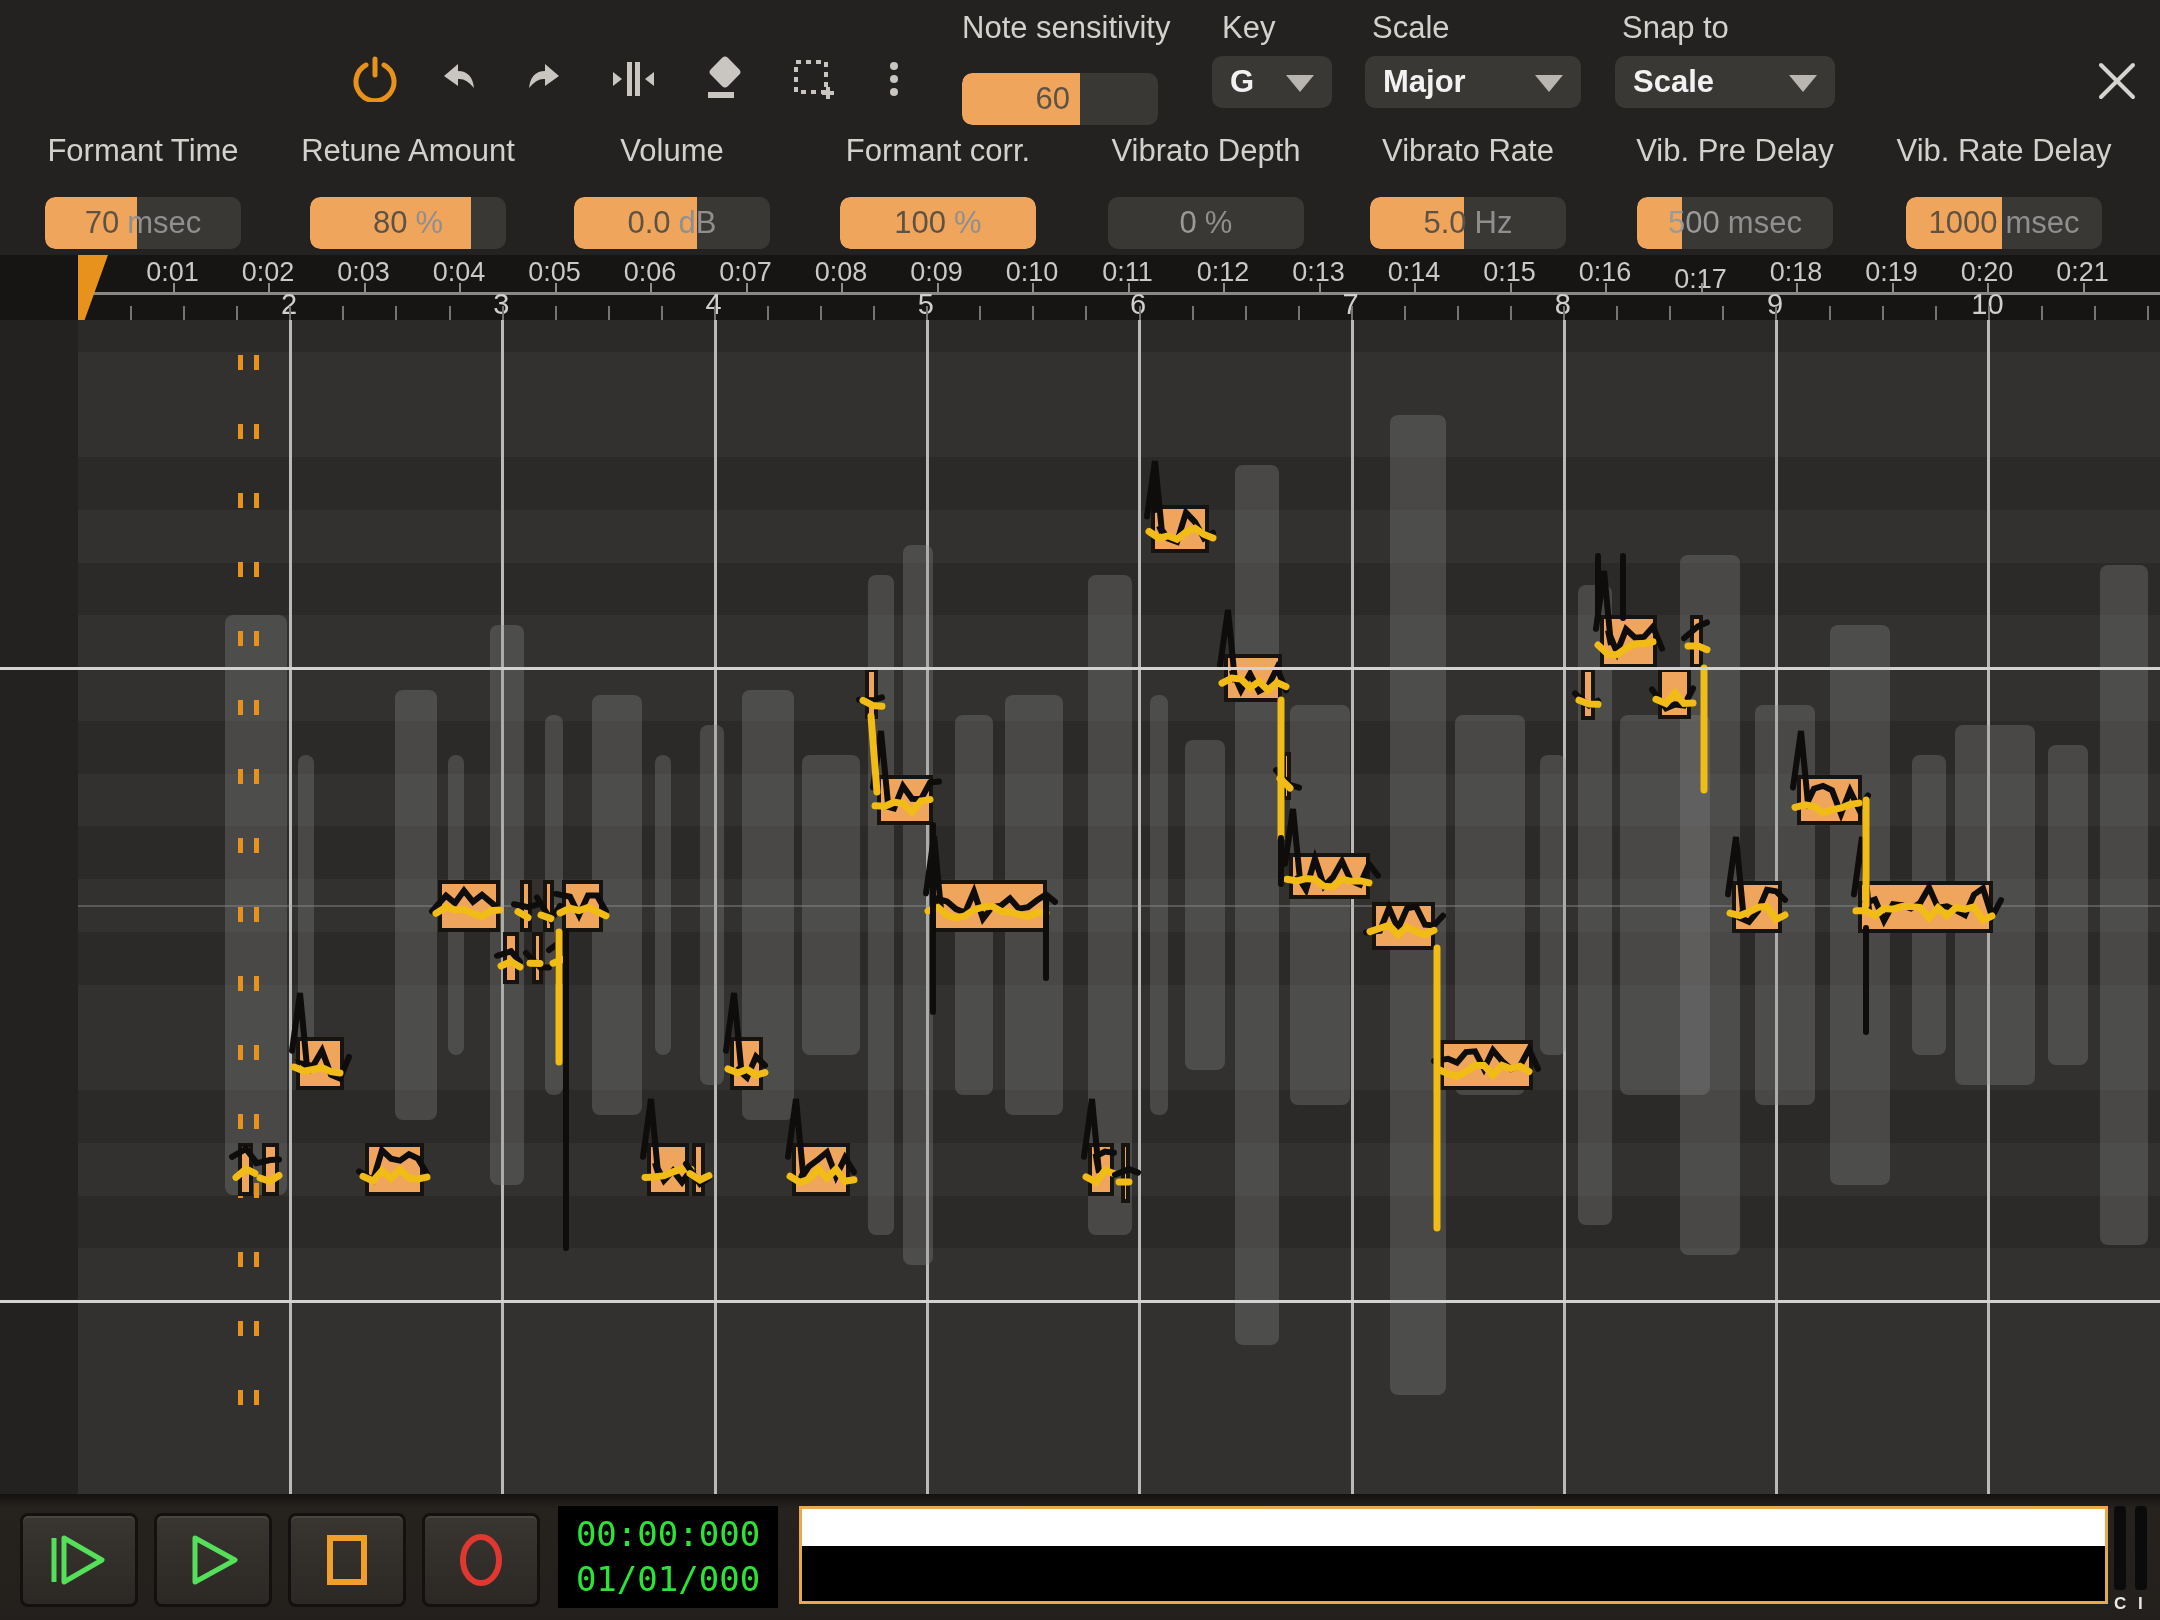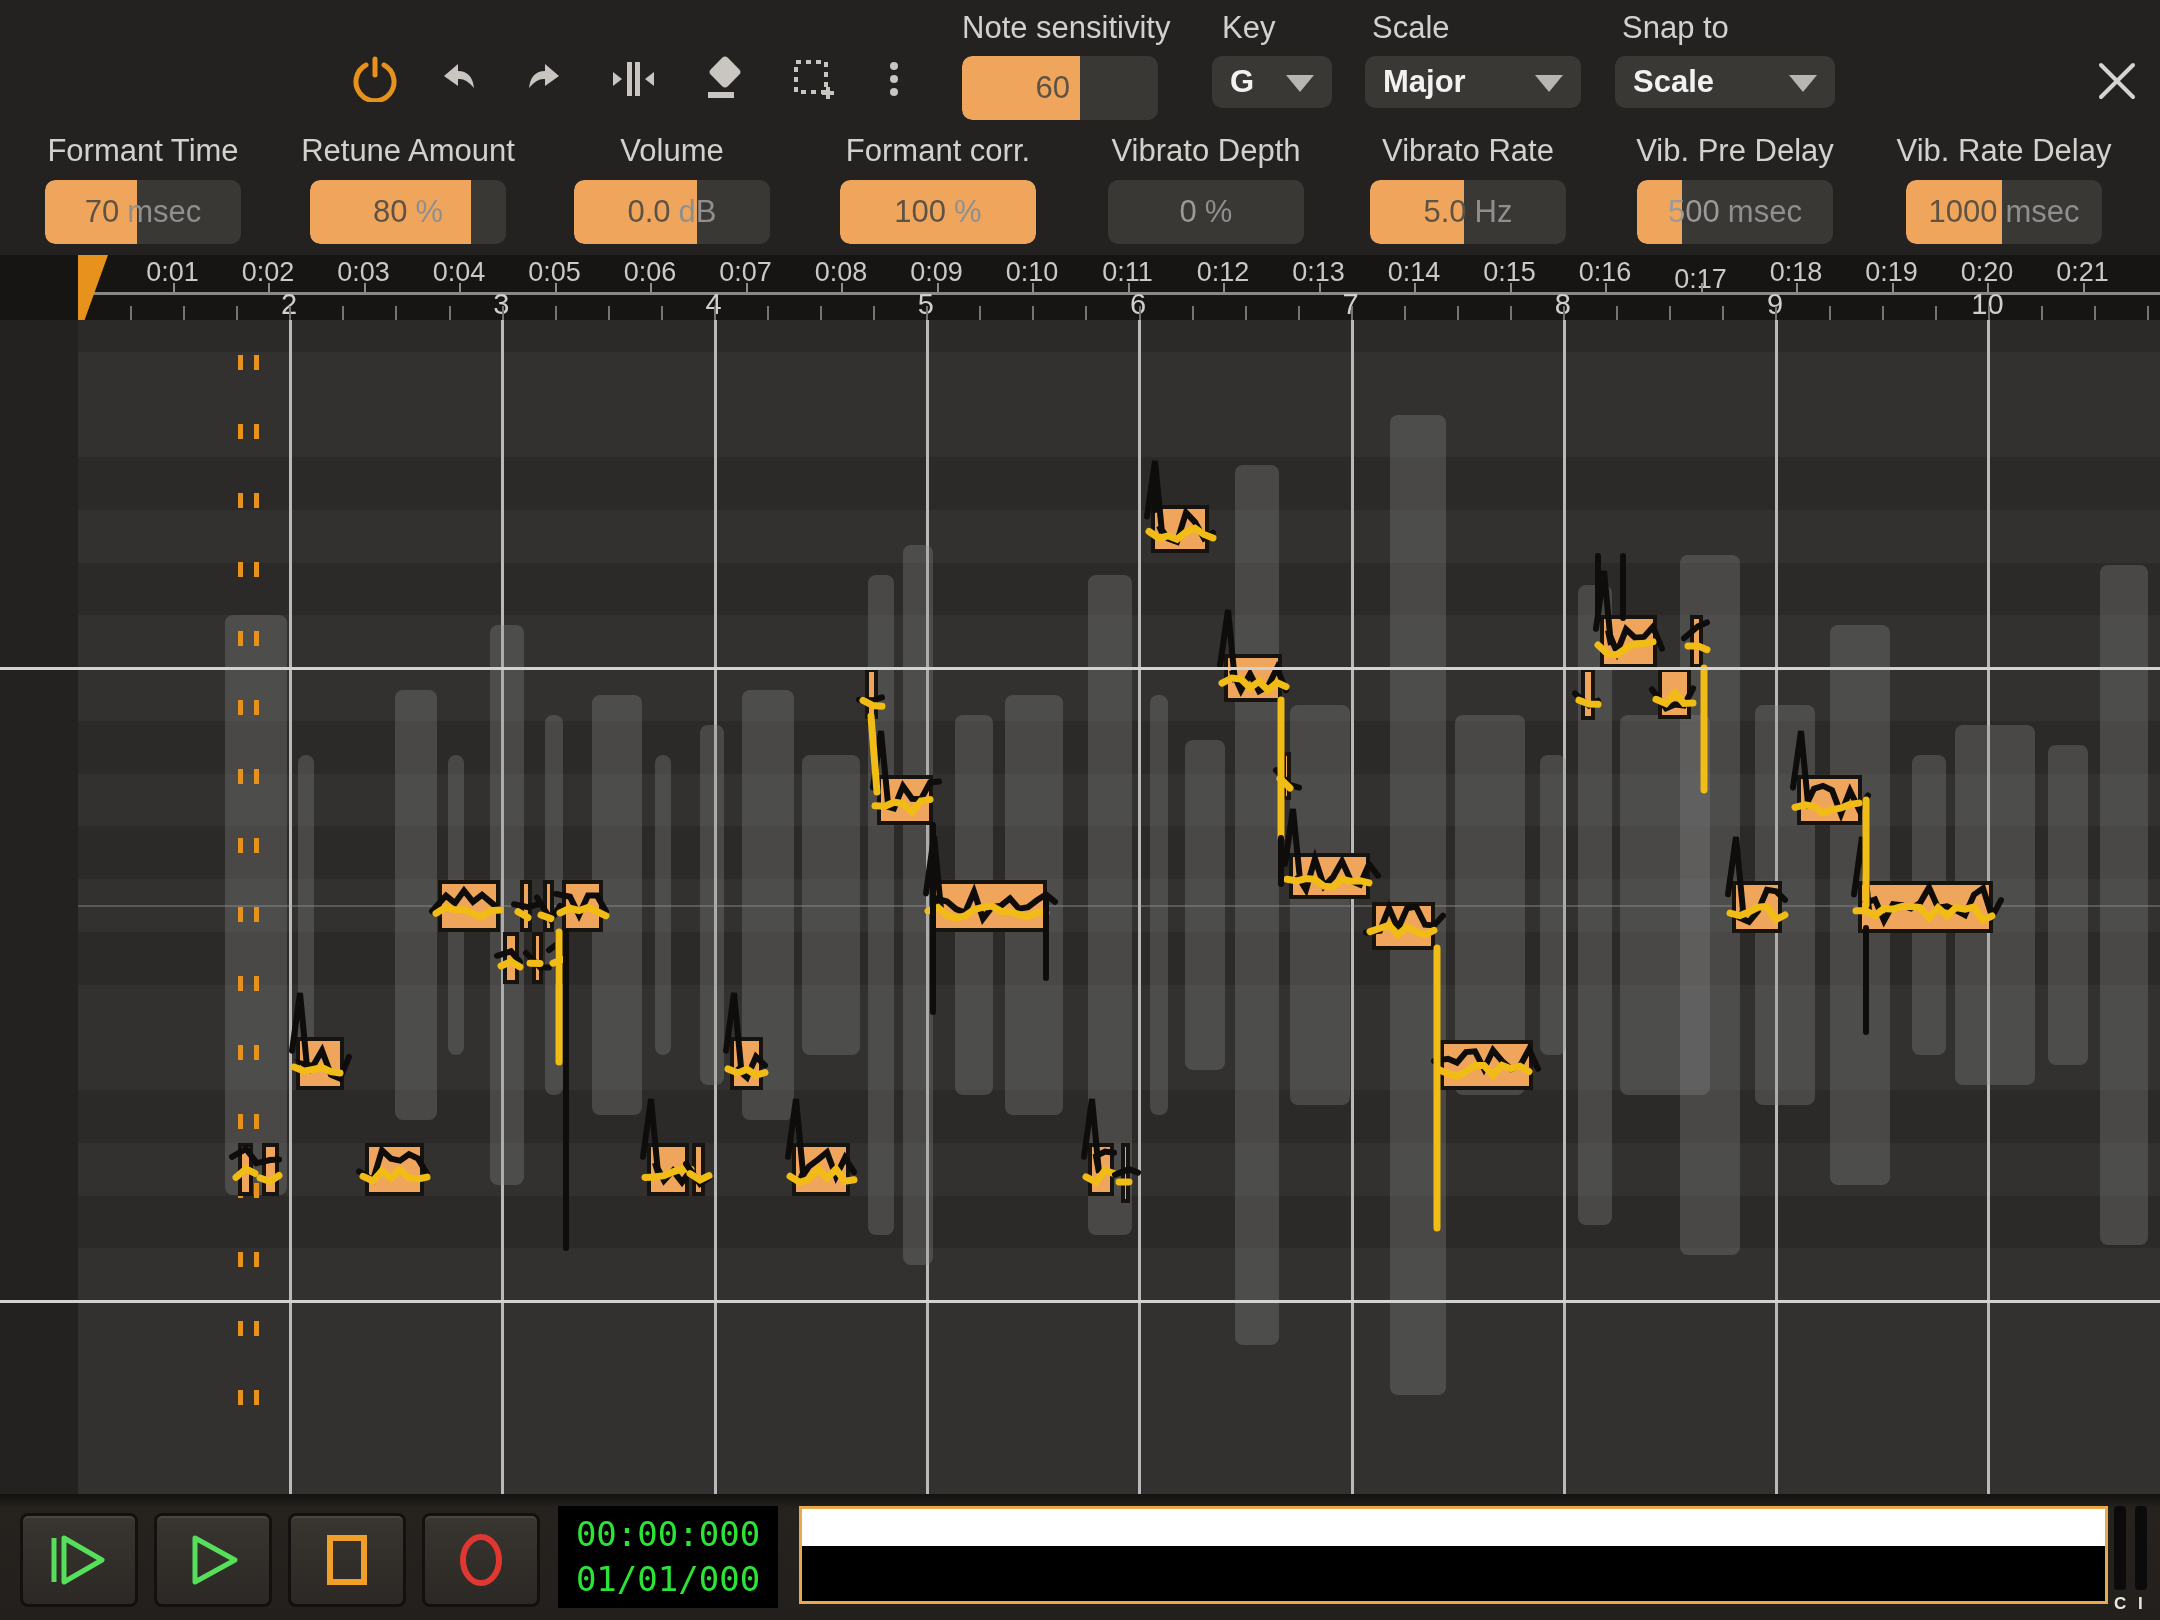--- a/index.html
+++ b/index.html
@@ -2,21 +2,21 @@
 <html><head>
 <meta charset="utf-8">
 <style>
   html,body{margin:0;padding:0;background:#000;}
   #app{position:relative;width:2160px;height:1620px;background:#242220;overflow:hidden;
        font-family:"Liberation Sans","DejaVu Sans",sans-serif;padding-left:19px;}
 
   
   .tool-icon{position:absolute;top:56px;width:46px;height:46px;color:#c9c6c2;}
   .lbl{position:absolute;color:#d3d1ce;font-size:31px;white-space:nowrap;}
-  .slider{position:absolute;height:64px;background:#3a3835;border-radius:10px;overflow:hidden;}
+  .slider{position:absolute;height:52px;background:#3a3835;border-radius:10px;overflow:hidden;margin-top:17px;}
   .slider .fill{position:absolute;left:0;top:0;bottom:0;background:#EFA55C;border-radius:10px 0 0 10px;}
   .slider .txt{position:absolute;inset:0;display:flex;align-items:center;justify-content:center;
                font-size:31px;gap:8px;}
   .val-dark{color:#5d5244;} .val-gray{color:#9a9a9a;} .unit{color:#8f8f8f;}
   .dropdown{position:absolute;height:52px;background:#3a3835;border-radius:10px;color:#f2f2f2;
             font-size:31px;font-weight:bold;display:flex;align-items:center;padding:0 18px;box-sizing:border-box;}
   .dropdown .caret{position:absolute;right:18px;top:50%;margin-top:-7px;width:0;height:0;
             border-left:14px solid transparent;border-right:14px solid transparent;border-top:17px solid #b9b6b2;}
 
   

